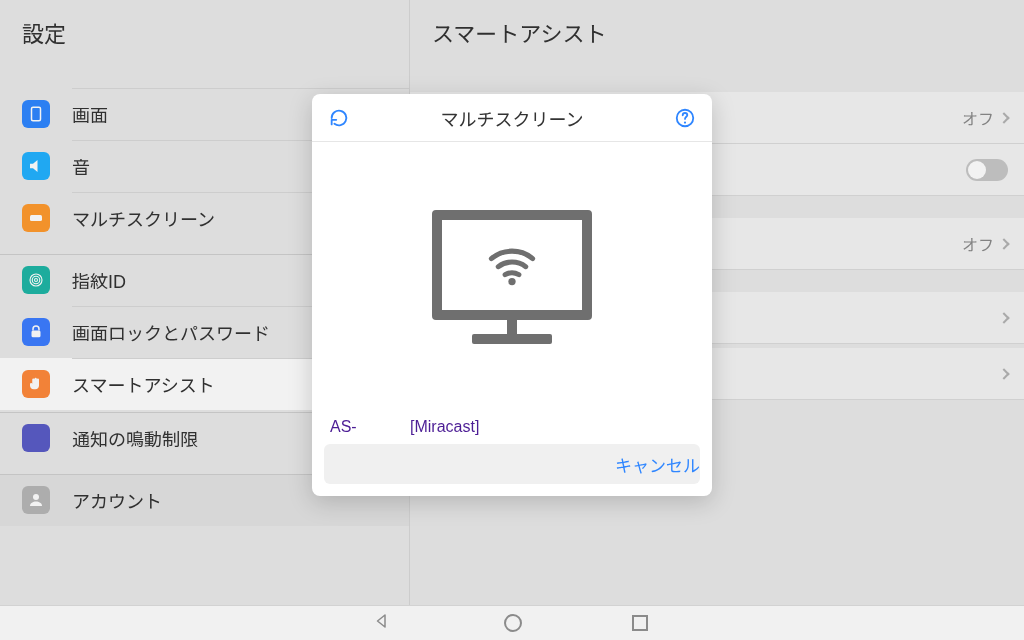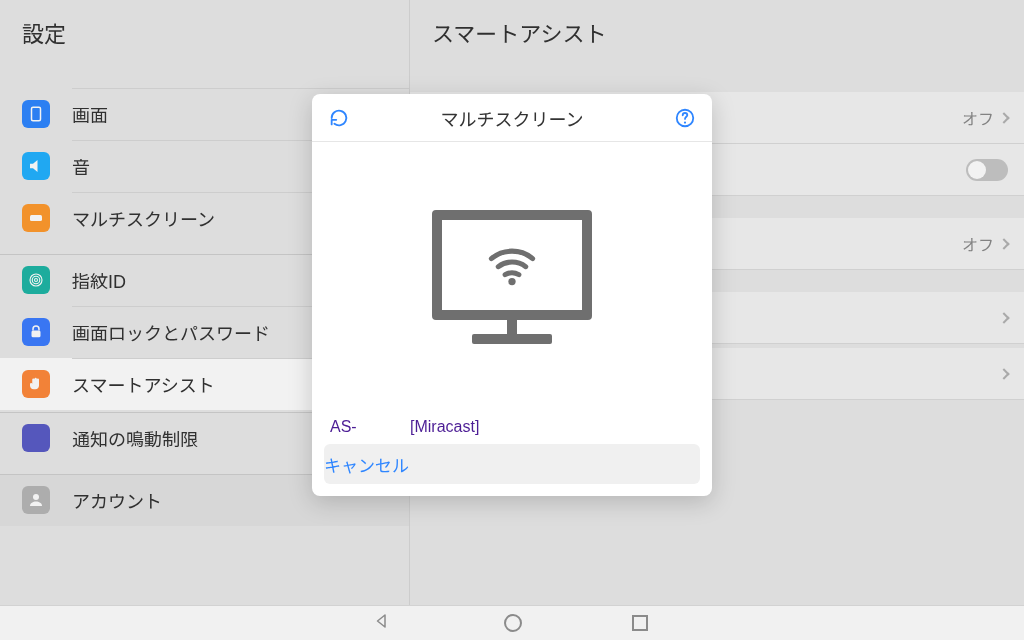--- a/index.html
+++ b/index.html
@@ -103,21 +103,21 @@
     .tv-screen {
       width: 160px; height: 110px; border: 10px solid #6f6f6f; border-radius: 4px; display:flex; align-items:center; justify-content:center;
     }
     .tv-stand { width: 10px; height: 14px; background:#6f6f6f; }
     .tv-base { width: 80px; height: 10px; background:#6f6f6f; border-radius:2px; }
     .dlg-device {
       padding: 6px 18px 8px 18px; font-size: 16px; color: #4c1d95;
     }
     .dlg-cancel {
       margin: 0 12px 12px 12px; height: 40px; background: #f0f0f0; border-radius: 6px;
-      display:flex; align-items:center; justify-content:flex-start; color:#2f86ff; font-size:17px;
+      display:flex; align-items:center; justify-content:flex-end; color:#2f86ff; font-size:17px;
     }
 
     
     .svg-ic { width: 18px; height: 18px; }
   </style>
 </head>
 <body>
 
 <div class="frame">
 

